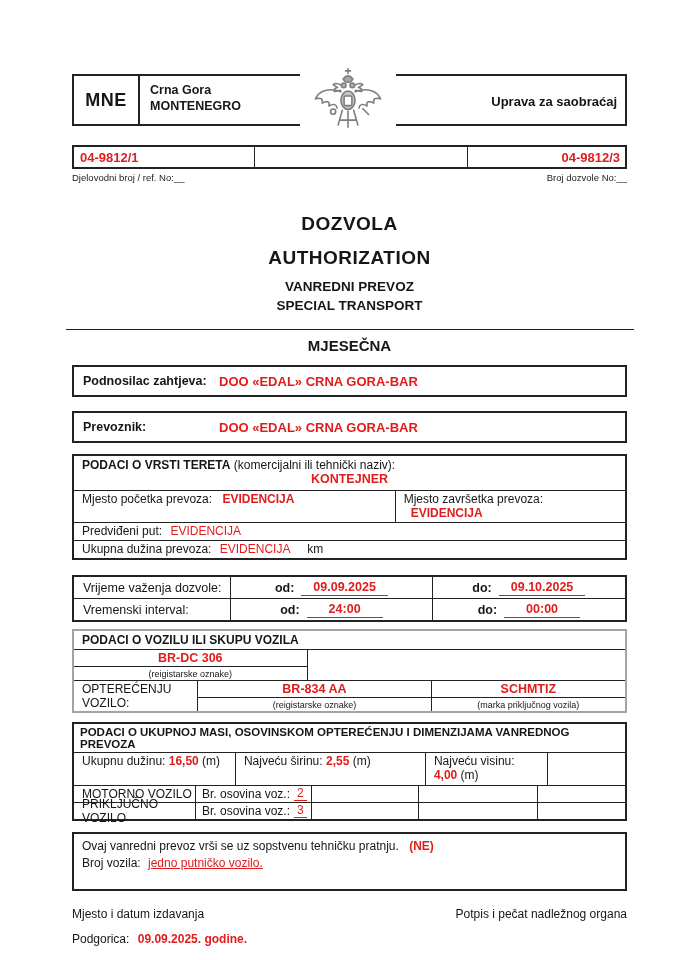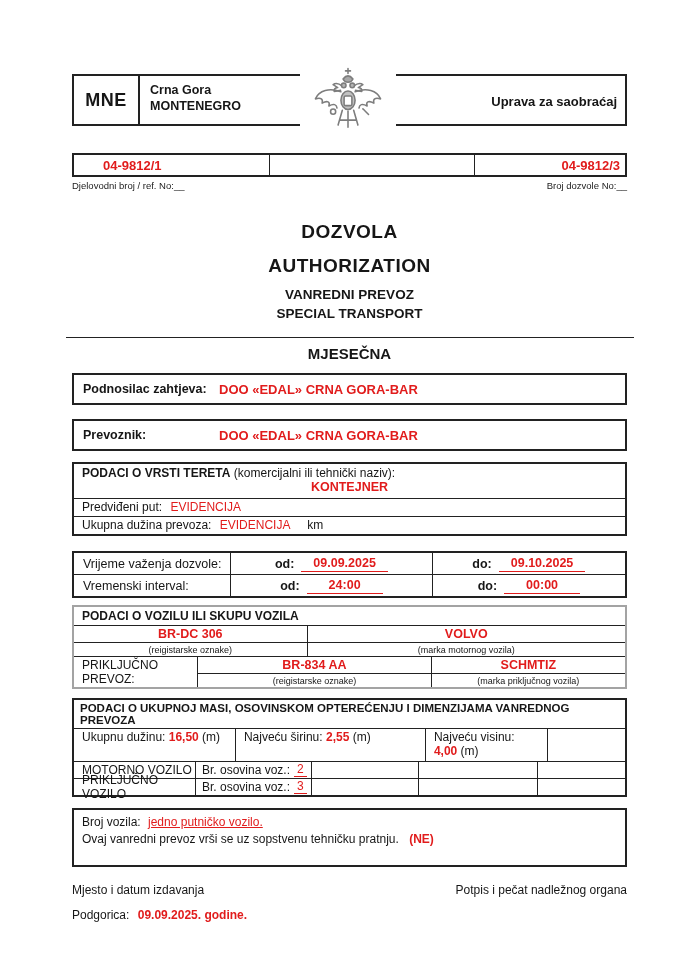--- a/index.html
+++ b/index.html
@@ -22,21 +22,21 @@
   .authority-cell{
     position:absolute;right:8px;top:1px;height:100%;display:flex;align-items:center;
     font-size:13px;font-weight:bold;
   }
   .eagle-wrap{
     position:absolute;left:226px;top:-10px;width:96px;height:70px;background:#fff;
     display:flex;align-items:center;justify-content:center;
   }
 
   
-  .ref-row{margin-top:27px;height:20px;border:2px solid #222;display:flex;padding-left:23px;}
+  .ref-row{margin-top:19px;height:20px;border:2px solid #222;display:flex;}
   .ref-cell{display:flex;align-items:center;font-size:13px;font-weight:bold;}
   .ref-c1{width:31.5%;border-right:1.5px solid #222;padding-left:6px;color:var(--red);}
   .ref-c2{width:38.6%;border-right:1.5px solid #222;}
   .ref-c3{flex:1;justify-content:flex-end;padding-right:5px;color:var(--red);}
   .ref-labels{display:flex;justify-content:space-between;font-size:9.5px;margin-top:3px;color:#222;}
 
   
   .titles{text-align:center;margin-top:30px;}
   .t-big{font-size:19px;font-weight:bold;letter-spacing:.5px;}
   .t-big.second{margin-top:12px;}
@@ -190,20 +190,30 @@
     </div>
 
     <div class="cargo-box">
       <div class="cargo-head">
         <div>
           <span class="tt">PODACI O VRSTI TERETA</span>
           <span>(komercijalni ili tehnički naziv):</span>
         </div>
         <div class="cargo-name">KONTEJNER</div>
       </div>
+      <div class="cargo-places">
+        <div class="cp-left">
+          <span>Mjesto početka prevoza:</span>
+          <span class="rv-bold">EVIDENCIJA</span>
+        </div>
+        <div class="cp-right">
+          <span>Mjesto završetka prevoza:</span>
+          <span class="rv-bold">EVIDENCIJA</span>
+        </div>
+      </div>
       <div class="cargo-route">
         <span>Predviđeni put:</span>
         <span class="rv">EVIDENCIJA</span>
       </div>
       <div class="cargo-dist">
         <span>Ukupna dužina prevoza:</span>
         <span class="rv">EVIDENCIJA</span>
         <span class="unit">km</span>
       </div>
     </div>
@@ -233,27 +243,23 @@
       </div>
     </div>
 
     <div class="vehicle-box">
       <div class="veh-title">PODACI O VOZILU ILI SKUPU VOZILA</div>
       <div class="veh-row">
         <div class="veh-mid">
           <div class="veh-val">BR-DC 306</div>
           <div class="veh-cap">(reigistarske oznake)</div>
         </div>
-        <div class="veh-right">
-          <div class="veh-val">VOLVO</div>
-          <div class="veh-cap">(marka motornog vozila)</div>
-        </div>
       </div>
       <div class="veh-row">
-        <div class="veh-label">PRIKLJUČNO PREVOZ:</div>
+        <div class="veh-label">OPTEREĆENJU VOZILO:</div>
         <div class="veh-mid">
           <div class="veh-val">BR-834 AA</div>
           <div class="veh-cap">(reigistarske oznake)</div>
         </div>
         <div class="veh-right">
           <div class="veh-val">SCHMTIZ</div>
           <div class="veh-cap">(marka priključnog vozila)</div>
         </div>
       </div>
     </div>
@@ -294,26 +300,26 @@
           <span class="axle-num">3</span>
         </div>
         <div class="ax-c ax-3"></div>
         <div class="ax-c ax-4"></div>
         <div class="ax-c ax-5"></div>
       </div>
     </div>
 
     <div class="escort-box">
       <div>
+        <span>Ovaj vanredni prevoz vrši se uz sopstvenu tehničku pratnju.</span>
+        <span class="ne">(NE)</span>
+      </div>
+      <div>
         <span>Broj vozila:</span>
         <span class="escort-val">jedno putničko vozilo.</span>
-      </div>
-      <div>
-        <span>Ovaj vanredni prevoz vrši se uz sopstvenu tehničku pratnju.</span>
-        <span class="ne">(NE)</span>
       </div>
     </div>
 
     <div class="footer-row">
       <span>Mjesto i datum izdavanja</span>
       <span>Potpis i pečat nadležnog organa</span>
     </div>
     <div class="date-row">
       <span>Podgorica:</span>
       <span class="date-val">09.09.2025. godine.</span>

